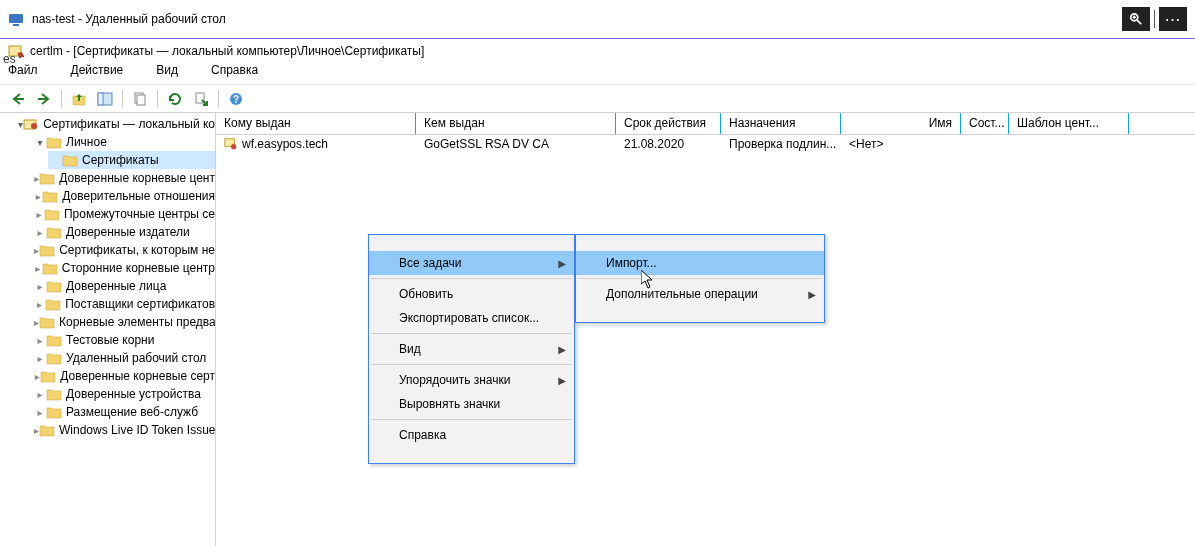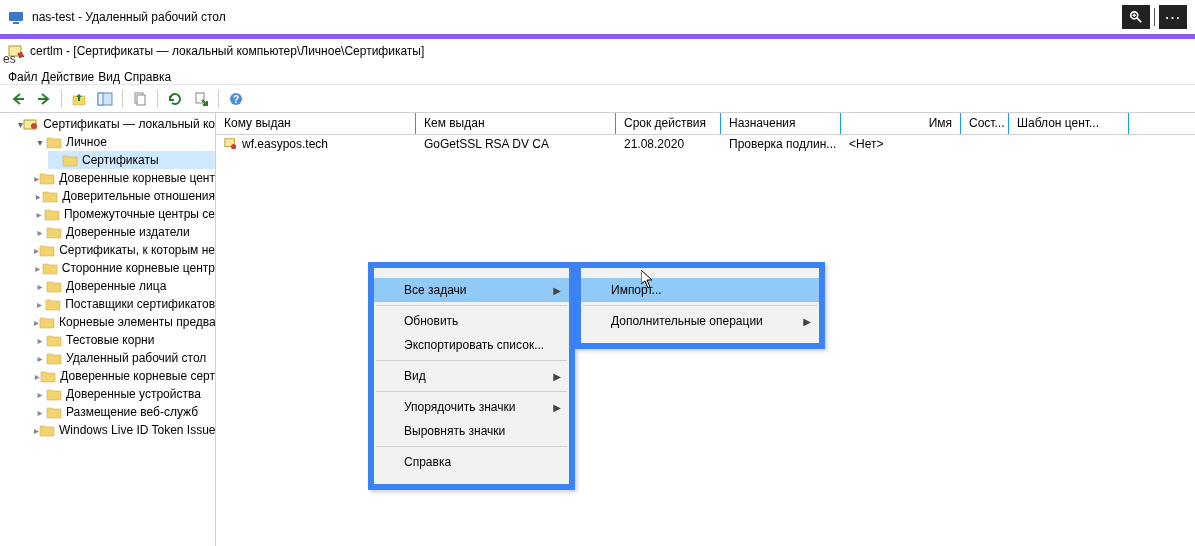--- a/index.html
+++ b/index.html
@@ -1,28 +1,28 @@
 <!DOCTYPE html>
 <html><head>
 <meta charset="utf-8">
 <style>
   * { box-sizing: border-box; margin: 0; padding: 0; }
   body { font-family: "Segoe UI", Tahoma, sans-serif; font-size: 12px; background: #fff; color: #000; width: 1195px; height: 546px; overflow: hidden; position: relative; }
-  .titlebar { height: 39px; display: flex; align-items: center; padding: 13px 8px; background: #fff; border-bottom: 5px solid #8b5cf6; }
+  .titlebar { height: 39px; display: flex; align-items: center; padding: 13px 8px; background: #fff; border-bottom: 1px solid #8b5cf6; }
   .titlebar-icon { width: 16px; height: 16px; margin-right: 8px; }
   .titlebar-text { font-size: 12px; }
   .titlebar-right { margin-left: auto; display: flex; gap: 4px; align-items: center; }
   .titlebar-btn { background: #222; color: #fff; width: 28px; height: 24px; display: flex; align-items: center; justify-content: center; font-size: 14px; cursor: pointer; }
   .titlebar-btn.ellipsis { font-size: 16px; letter-spacing: 1px; }
 
   .window-titlebar { height: 24px; display: flex; align-items: center; padding: 0 8px; }
   .window-icon { width: 16px; height: 16px; margin-right: 6px; }
   .window-title { font-size: 12px; }
 
-  .menubar { height: 22px; display: flex; align-items: flex-end; padding: 0 8px; gap: 4px; border-bottom: 1px solid #e5e5e5; }
+  .menubar { height: 22px; display: flex; align-items: flex-start; padding: 0 8px; gap: 33px; border-bottom: 1px solid #e5e5e5; }
   .menu-item { font-size: 12px; cursor: pointer; }
   .left-strip { position:absolute; left:0; top:52px; width:16px; font-size:12px; padding-left:3px; color:#333; }
 
   .toolbar { height: 28px; display: flex; align-items: center; padding: 0 6px; gap: 2px; border-bottom: 1px solid #d0d0d0; }
   .tool-btn { width: 24px; height: 22px; display: flex; align-items: center; justify-content: center; cursor: pointer; border: 1px solid transparent; }
   .tool-sep { width: 1px; height: 18px; background: #ccc; margin: 0 3px; }
 
   .panes { display: flex; height: calc(100% - 30px - 24px - 22px - 28px); border-left: 16px solid #fff; }
   .tree-pane { width: 200px; border-right: 1px solid #d0d0d0; overflow: hidden; padding-top: 2px; }
   .tree-node { display: flex; align-items: center; height: 18px; padding-left: 2px; white-space: nowrap; cursor: pointer; }
@@ -39,21 +39,21 @@
   .list-cell { padding: 1px 8px; font-size: 12px; white-space: nowrap; overflow: hidden; }
   .list-cell.iconed { display:flex; align-items:center; gap:4px; }
   .cert-icon { width:14px; height:14px; flex-shrink:0; }
 
   
   .svg-folder { fill: #f3d36c; stroke: #c8a23c; stroke-width: .5; }
   .svg-arrow-left { fill:none; stroke:#2a7e2a; stroke-width:2; }
   .svg-arrow-right{ fill:none; stroke:#2a7e2a; stroke-width:2; }
 
   
-  .context-menu { position: absolute; background: #f2f2f2; border: 6px solid #3b82f6; box-shadow: 2px 2px 4px rgba(0,0,0,.2); font-size: 12px; padding: 10px 0; z-index: 100; margin-top: 28px; }
+  .context-menu { position: absolute; background: #f2f2f2; border: 1px solid #3b82f6; box-shadow: 2px 2px 4px rgba(0,0,0,.2); font-size: 12px; padding: 16px 0; z-index: 100; }
   .context-menu .mi { height: 24px; display: flex; align-items: center; padding: 0 26px 0 30px; cursor: pointer; white-space: nowrap; position: relative; }
   .context-menu .mi.highlight { background: #91c9f7; }
   .context-menu .mi .arrow { position: absolute; right: 8px; font-size: 10px; color: #444; }
   .context-menu .sep { height: 1px; background: #d0d0d0; margin: 3px 2px; }
 
   .cursor { position: absolute; width: 16px; height: 20px; z-index: 200; pointer-events: none; }
 </style>
 </head>
 <body>
 

